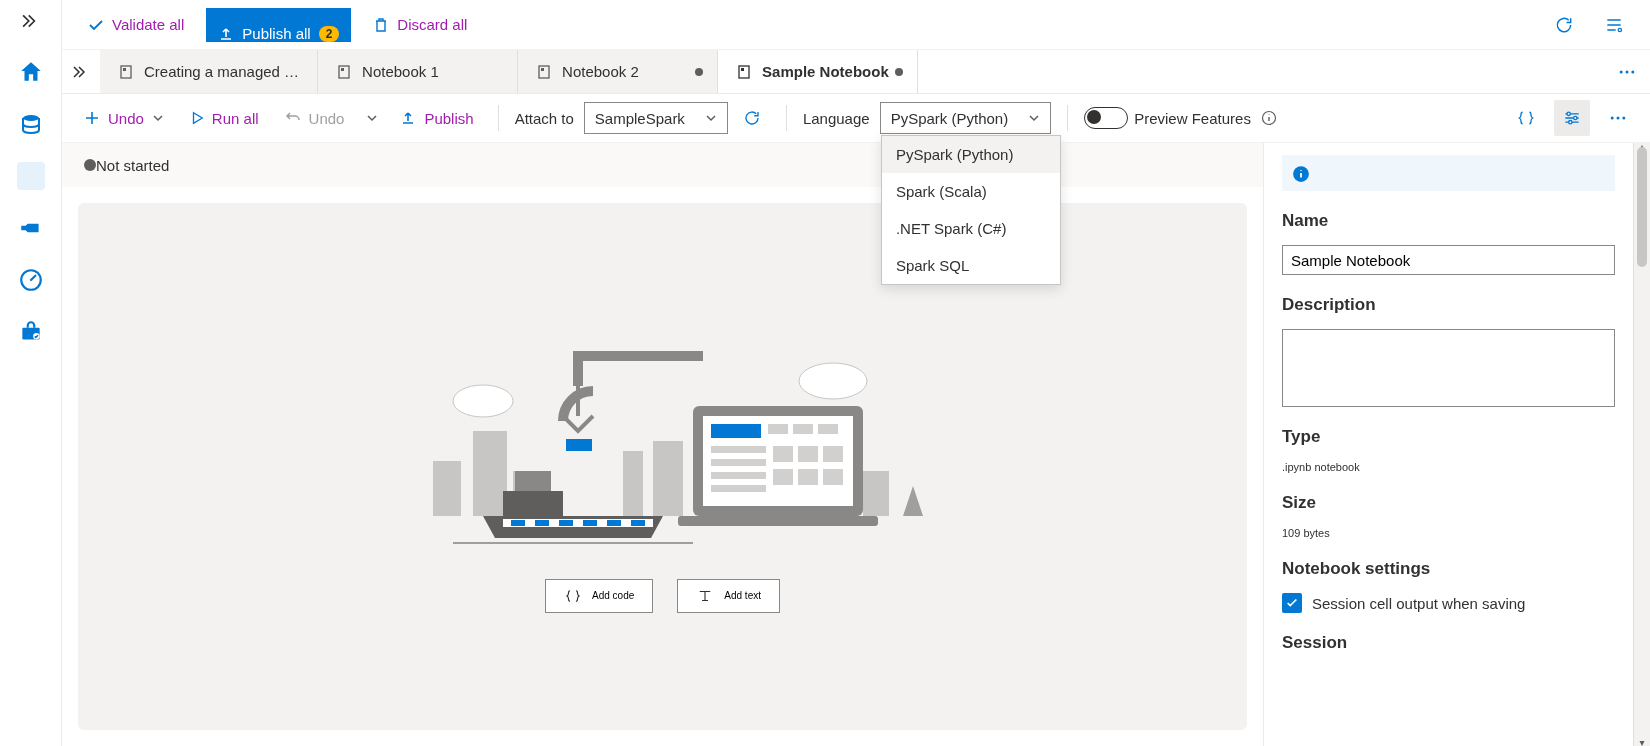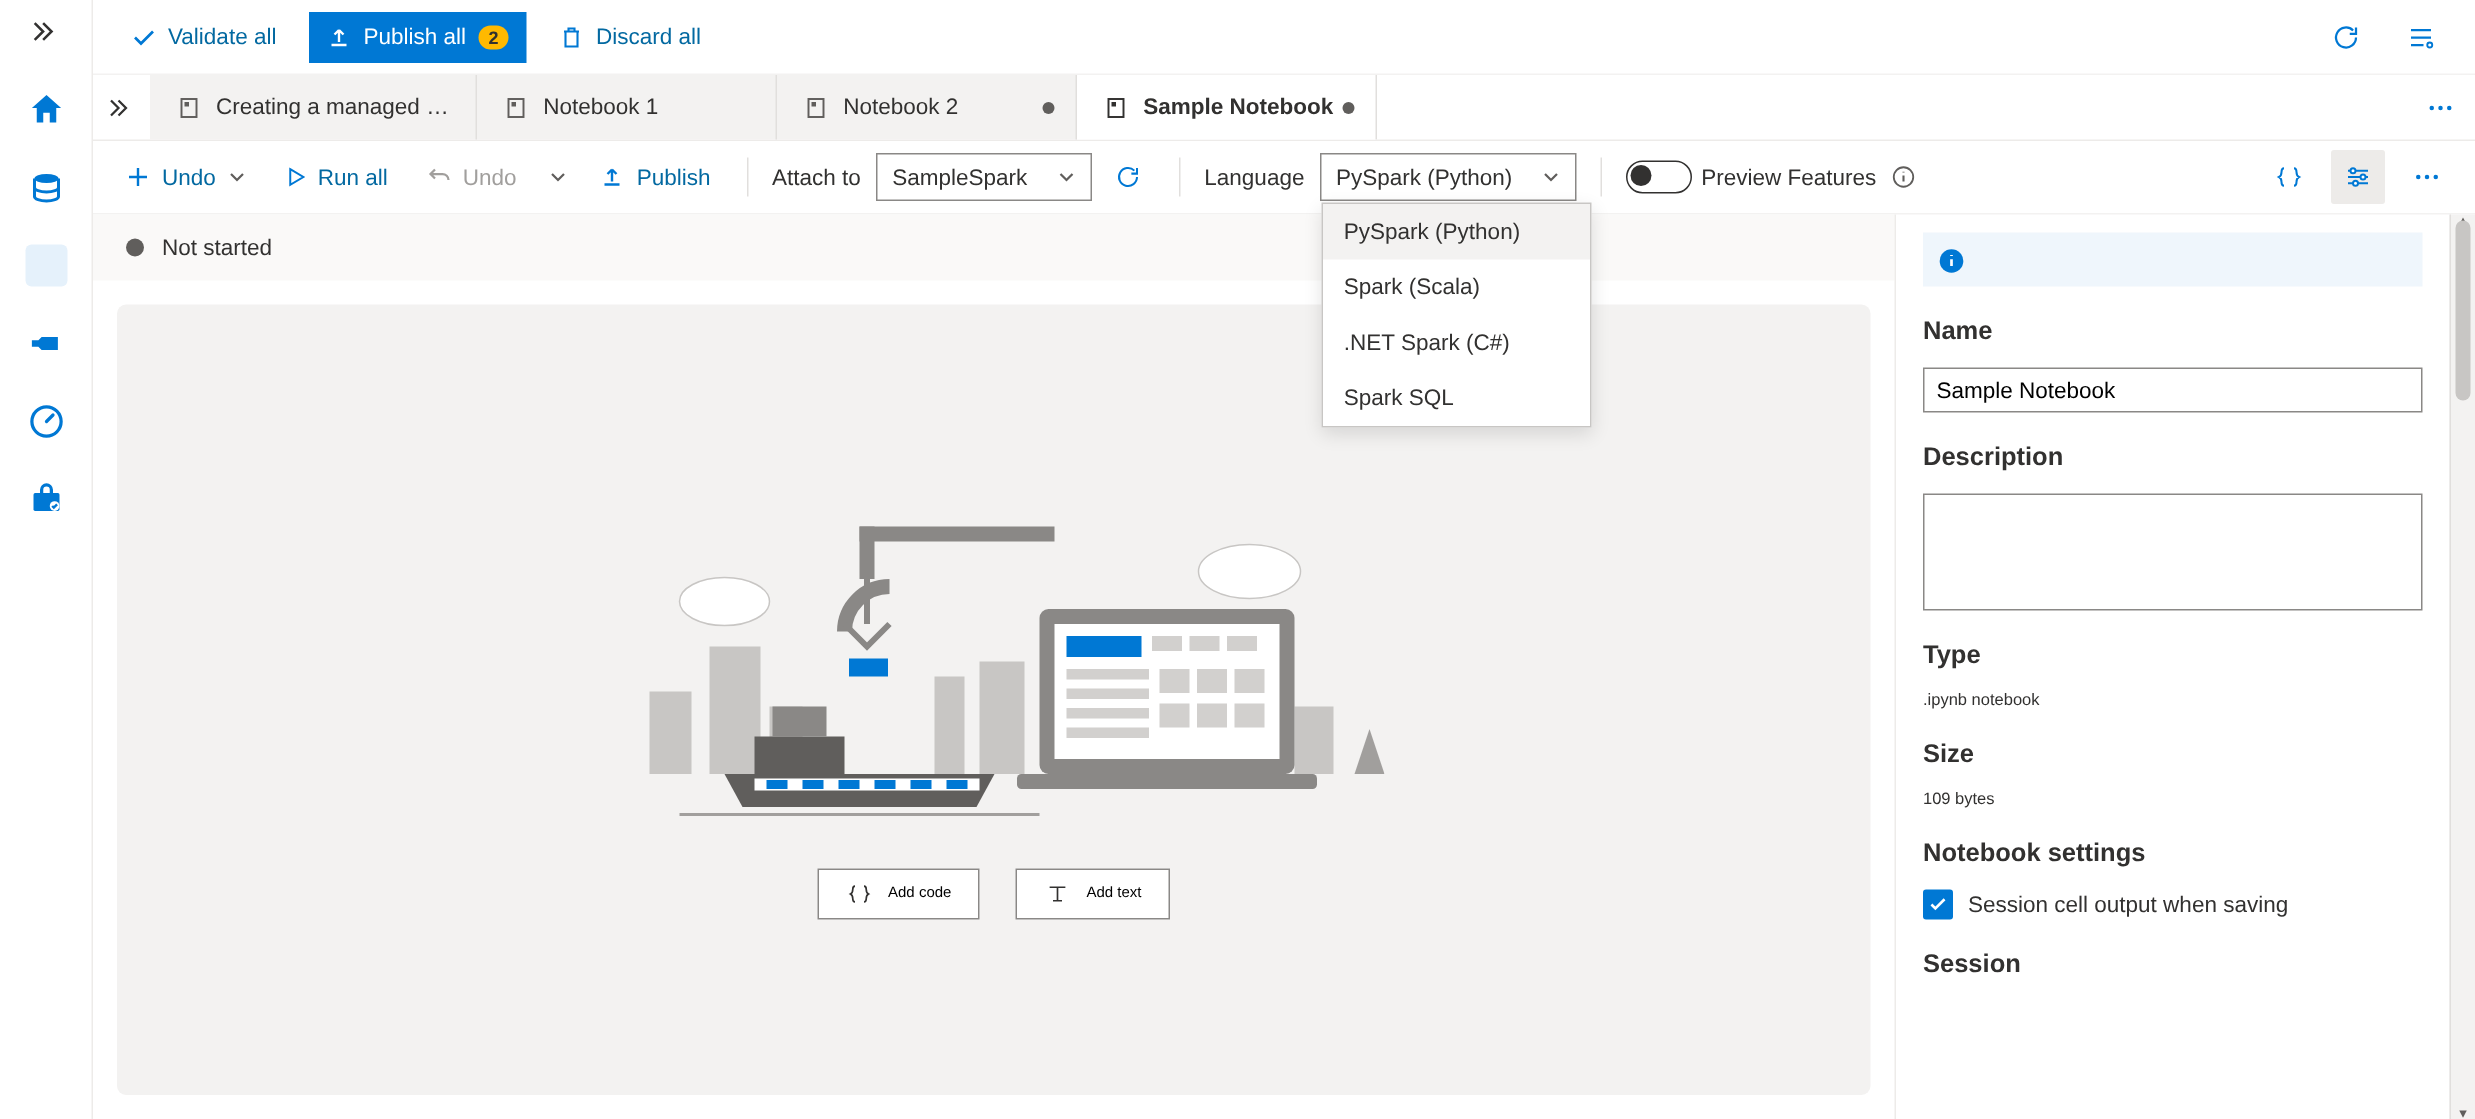--- a/index.html
+++ b/index.html
@@ -11,23 +11,23 @@
   .rail .collapse { color: #323130; }
   .rail .nav-icon { width: 28px; height: 28px; display: flex; align-items: center; justify-content: center; color: #0078d4; }
   .rail .nav-icon.selected { background: #e5f1fb; border-radius: 4px; padding: 14px; }
 
   
   .main { flex: 1; display: flex; flex-direction: column; min-width: 0; }
 
   
   .cmdbar { height: 50px; display: flex; align-items: center; gap: 14px; padding: 0 18px; border-bottom: 1px solid #f3f2f1; }
   .cmdbar .spacer { flex: 1; }
-  .txt-btn { display: inline-flex; align-items: center; gap: 8px; height: 32px; padding: 0 8px; background: transparent; border: none; font-size: 15px; cursor: pointer; color: #0369a1; }
+  .txt-btn { display: inline-flex; align-items: center; gap: 8px; height: 32px; padding: 0 8px; background: transparent; border: none; font-size: 15px; cursor: pointer; color: #a21caf; }
   .txt-btn svg, .txt-btn .chev { flex-shrink: 0; }
-  .primary-btn { display: inline-flex; align-items: center; gap: 8px; height: 34px; padding: 0 12px; background: #0078d4; color: #fff; font-size: 15px; border: none; cursor: pointer; }
+  .primary-btn { display: inline-flex; align-items: flex-end; gap: 8px; height: 34px; padding: 0 12px; background: #0078d4; color: #fff; font-size: 15px; border: none; cursor: pointer; }
   .badge { background: #ffb900; color: #323130; font-size: 12px; font-weight: 600; border-radius: 10px; padding: 1px 7px; }
   .icon-only { width: 36px; height: 36px; display: inline-flex; align-items: center; justify-content: center; background: transparent; border: none; cursor: pointer; color: #0078d4; }
   .icon-only.active { background: #edebe9; border-radius: 2px; }
 
   
   .tabrow { display: flex; align-items: stretch; height: 44px; border-bottom: 1px solid #edebe9; }
   .tabrow .gut { width: 38px; display: flex; align-items: center; justify-content: center; color: #323130; cursor: pointer; }
   .tab { display: flex; align-items: center; gap: 10px; padding: 16px 18px; font-size: 15px; background: #f3f2f1; border-right: 1px solid #e1dfdd; cursor: pointer; min-width: 200px; max-width: 240px; white-space: nowrap; overflow: hidden; position: relative; }
   .tab.active { background: #fff; font-weight: 600; }
   .tab .dirty { width: 8px; height: 8px; border-radius: 50%; background: #605e5c; position: absolute; right: 14px; }
@@ -44,21 +44,21 @@
 
   .toggle { width: 44px; height: 22px; border: 1px solid #323130; border-radius: 11px; position: relative; cursor: pointer; }
   .toggle .knob { position: absolute; left: 2px; top: 2px; width: 14px; height: 14px; border-radius: 50%; background: #323130; }
 
   .nbbar .spacer { flex: 1; }
 
   
   .body { flex: 1; display: flex; min-height: 0; }
 
   .canvas-wrap { flex: 1; display: flex; flex-direction: column; min-width: 0; }
-  .status-row { display: flex; align-items: center; gap: 12px; height: 44px; padding: 0 22px; background: #faf9f8; font-size: 15px; }
+  .status-row { display: flex; align-items: center; height: 44px; padding: 0 22px; background: #faf9f8; font-size: 15px; }
   .status-dot { width: 12px; height: 12px; border-radius: 50%; background: #605e5c; }
 
   .canvas { margin: 16px; flex: 1; background: #f3f2f1; border-radius: 6px; display: flex; flex-direction: column; align-items: center; justify-content: center; gap: 28px; padding: 32px; }
   .illus { width: 520px; height: 230px; display:flex; align-items:center; justify-content:center; }
   .add-row { display: flex; gap: 24px; }
   .outline-btn { display: inline-flex; align-items: center; gap: 10px; height: 34px; padding: 0 18px; background: #fff; border: 1px solid #8a8886; font-size: 10px; cursor: pointer; }
 
   
   .sidepanel { width: 370px; border-left: 1px solid #edebe9; padding: 12px 18px 0 18px; display: flex; flex-direction: column; gap: 14px; font-size: 15px; overflow: hidden; }
   .infobox { background: #eff6fc; padding: 8px 10px; display: flex; gap: 10px; font-size: 14px; line-height: 1.35; }

